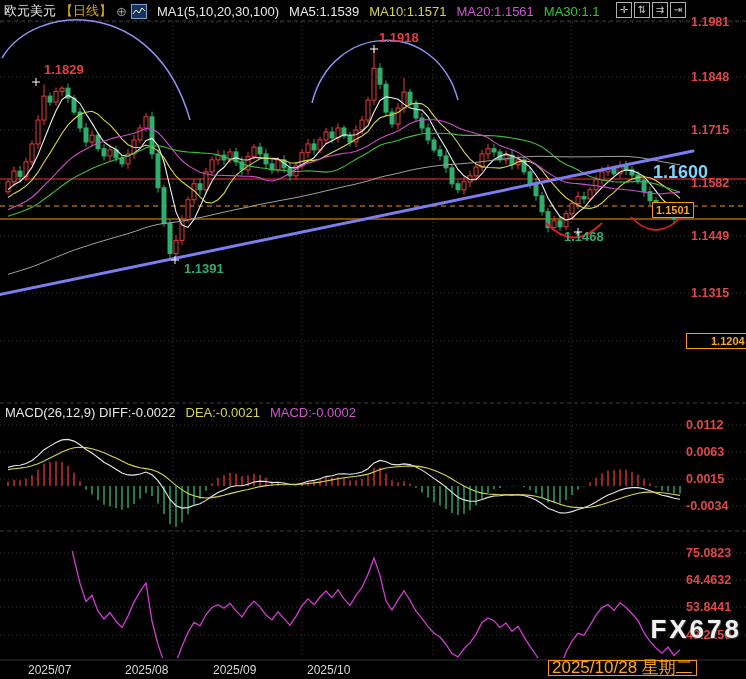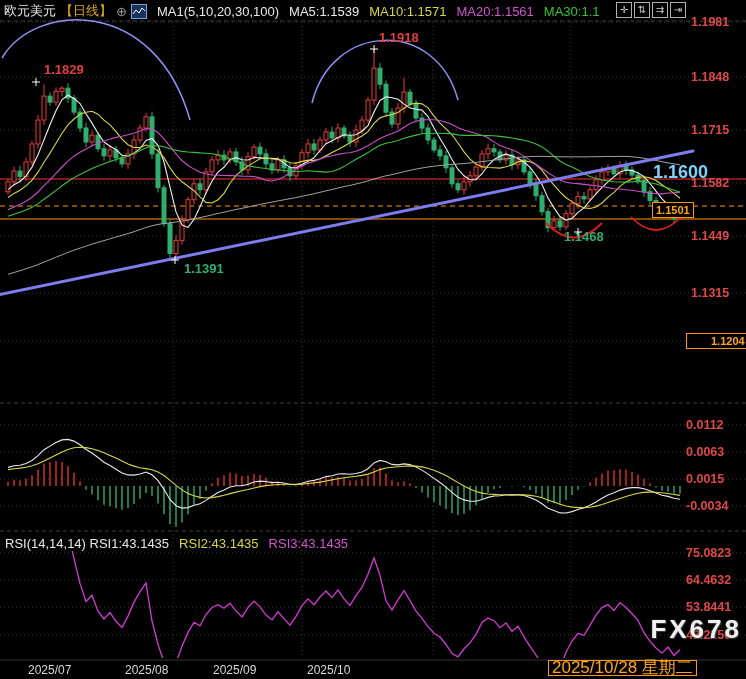--- a/index.html
+++ b/index.html
@@ -49,26 +49,26 @@
     <span class="grn">MA30:1.1</span>
   </div>
 
   <div id="toolbar">
     <span class="tool">✛</span>
     <span class="tool">⇅</span>
     <span class="tool">⇉</span>
     <span class="tool">⇥</span>
   </div>
 
-
-  <div id="rsi-header" class="hdr">
-    <span class="w"><span>RSI(14,14,14)</span>&nbsp;<span>RSI1:43.1435</span></span>
-    <span class="yel">RSI2:43.1435</span>
-    <span class="mag">RSI3:43.1435</span>
+  <div id="macd-header" class="hdr">
+    <span class="w"><span>MACD(26,12,9)</span>&nbsp;<span>DIFF:-0.0022</span></span>
+    <span class="yel">DEA:-0.0021</span>
+    <span class="mag">MACD:-0.0002</span>
   </div>
+
 
   <div id="res-label" style="left: 653px; top: 162px;">1.1600</div>
   <div id="price-tag" class="tag" style="left: 652px; top: 202px;">1.1501</div>
   <div id="low-box" class="tag" style="left: 686px; top: 333px; padding-left: 24px;">1.1204</div>
   <div id="date-tag" class="tag" style="font-weight: normal; font-size: 17px; left: 548px; top: 660px;">2025/10/28 星期二</div>
 
   <div id="watermark">FX678</div>
 <svg width="746" height="679" id="chart-svg">
       <defs>
         <clipPath id="cm">

